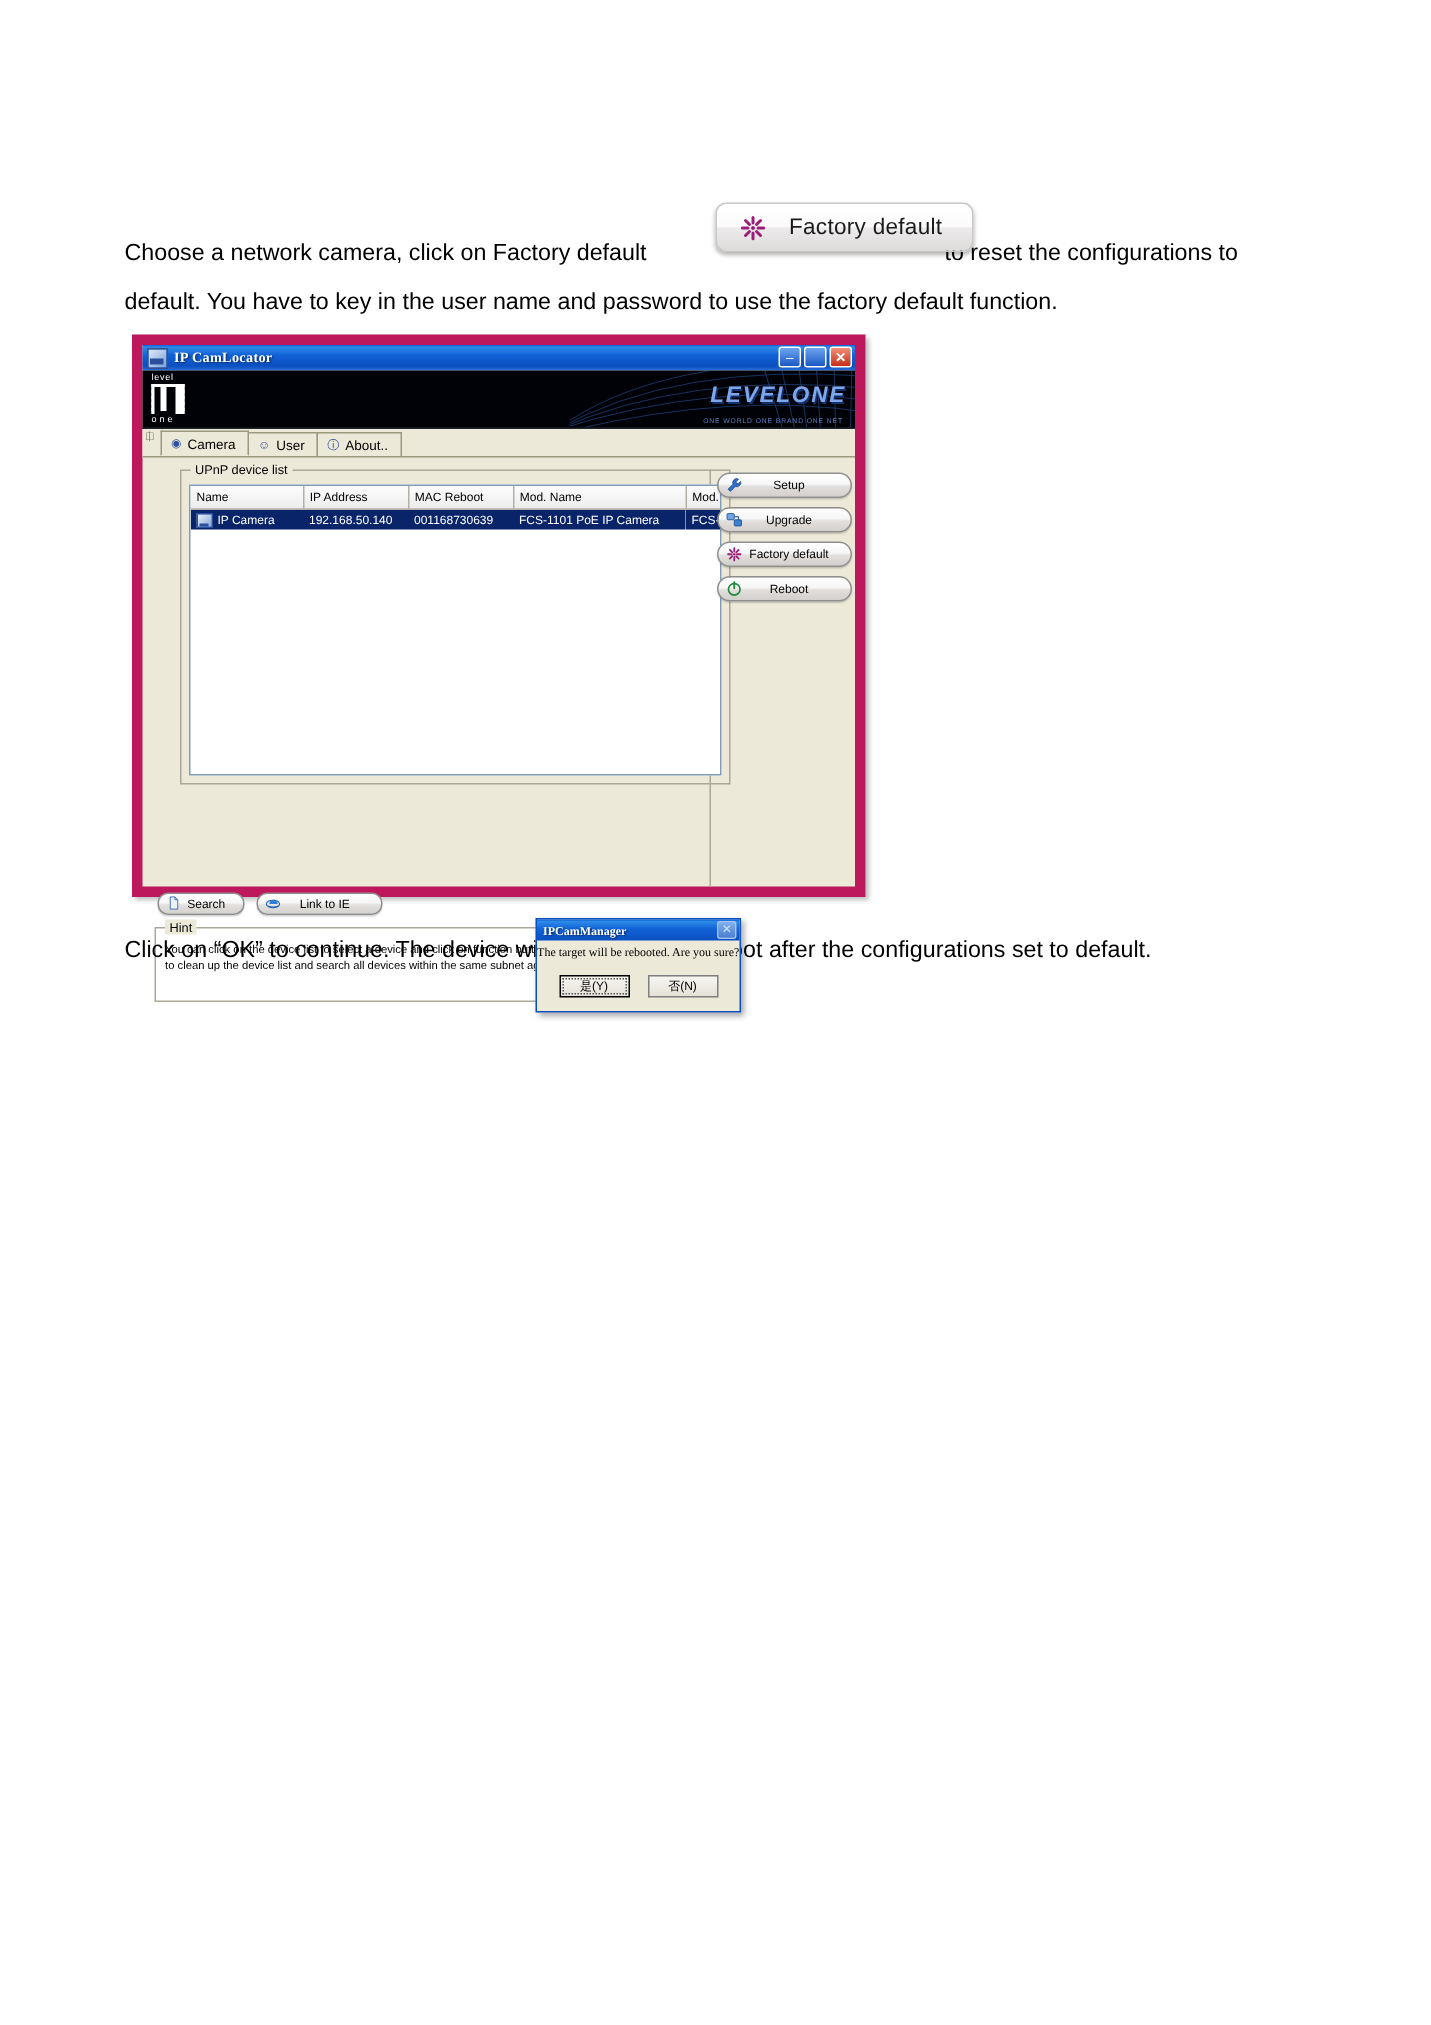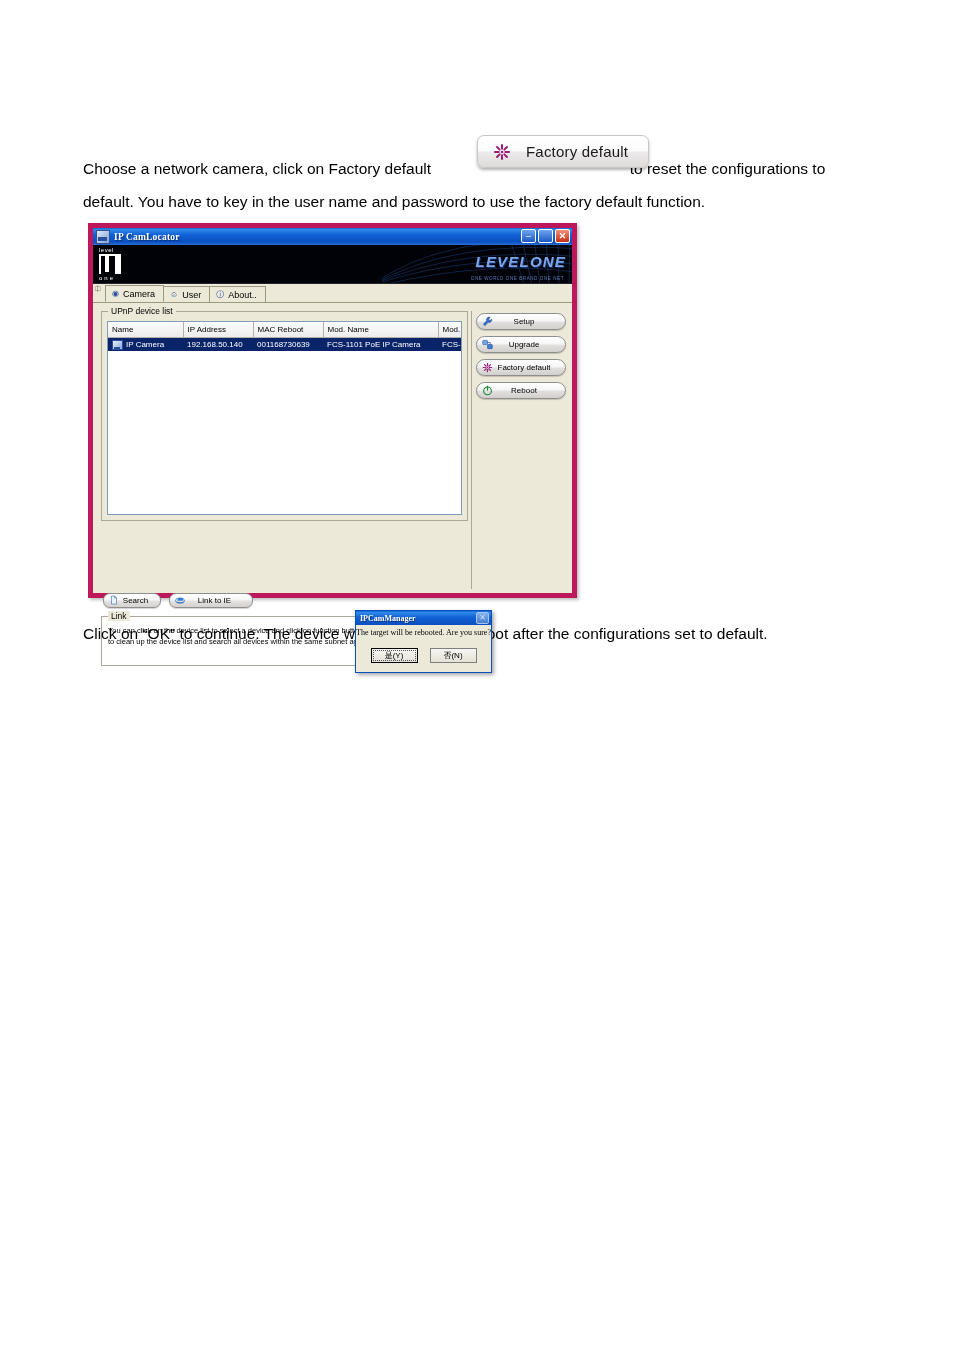--- a/index.html
+++ b/index.html
@@ -53,21 +53,21 @@
   .aster-big { width: 20px; height: 20px; flex: none; }
 
   
   #app-window {
     position: absolute;
     left: 88px;
     top: 223px;
     width: 489px;
     height: 375px;
     background: #ece9d8;
-    border: 5px solid #be185d;
+    border: 7px solid #be185d;
     box-shadow: 2px 2px 3px rgba(0,0,0,0.25);
     box-sizing: border-box;
     font-family: "Liberation Sans", sans-serif;
   }
 
   
   .titlebar {
     height: 17px;
     background: linear-gradient(to bottom, #0a60d2 0%, #2f8ae8 8%, #1162d6 40%, #0a4fc0 82%, #2a6fd8 100%);
     display: flex;
@@ -204,21 +204,21 @@
     position: relative;
     box-sizing: border-box;
   }
   .group > .legend {
     position: absolute; top: -6px; left: 6px;
     background: #ece9d8; padding: 0 3px;
     font-size: 8.5px; color: #000;
   }
 
   #dev-group {
-    position: absolute; left: 8px; top: 8px; width: 367px; height: 210px;
+    position: absolute; left: 25px; top: 8px; width: 367px; height: 210px;
   }
   #list-wrap {
     position: absolute; left: 5px; top: 9px; right: 5px; bottom: 5px;
     border: 1px solid #7f9db9; background: #fff; overflow: hidden;
   }
   table.devlist { border-collapse: collapse; width: 100%; table-layout: fixed; }
   table.devlist th {
     background: linear-gradient(to bottom,#fdfdfd,#ececec);
     border-right: 1px solid #b4b0a5;
     border-bottom: 1px solid #b4b0a5;
@@ -524,21 +524,21 @@
             <ellipse cx="8" cy="9" rx="7" ry="4" fill="none" stroke="#1b63b8" stroke-width="1.2"></ellipse>
             <path d="M4 9a4.5 4.5 0 0 1 9 0" fill="#2f7fd8"></path>
             <path d="M3 11c1.5 1.6 9.5 1.6 11 0" fill="none" stroke="#1b63b8" stroke-width="1.2"></path>
           </svg>
         </span>
         <span class="btxt">Link to IE</span>
       </div>
     </div>
 
     <div class="group" id="hint-group">
-      <span class="legend">Link</span>
+      <span class="legend">Hint</span>
       <div id="hint-text">You can click on the device list to select a device and click on function buttons to execute. Click on Search to clean up the device list and search all devices  within the same subnet again.</div>
     </div>
 
   </div>
 
   <div id="dialog">
     <div class="dlg-title">
       <span class="t">IPCamManager</span>
       <span class="dlg-x">✕</span>
     </div>

